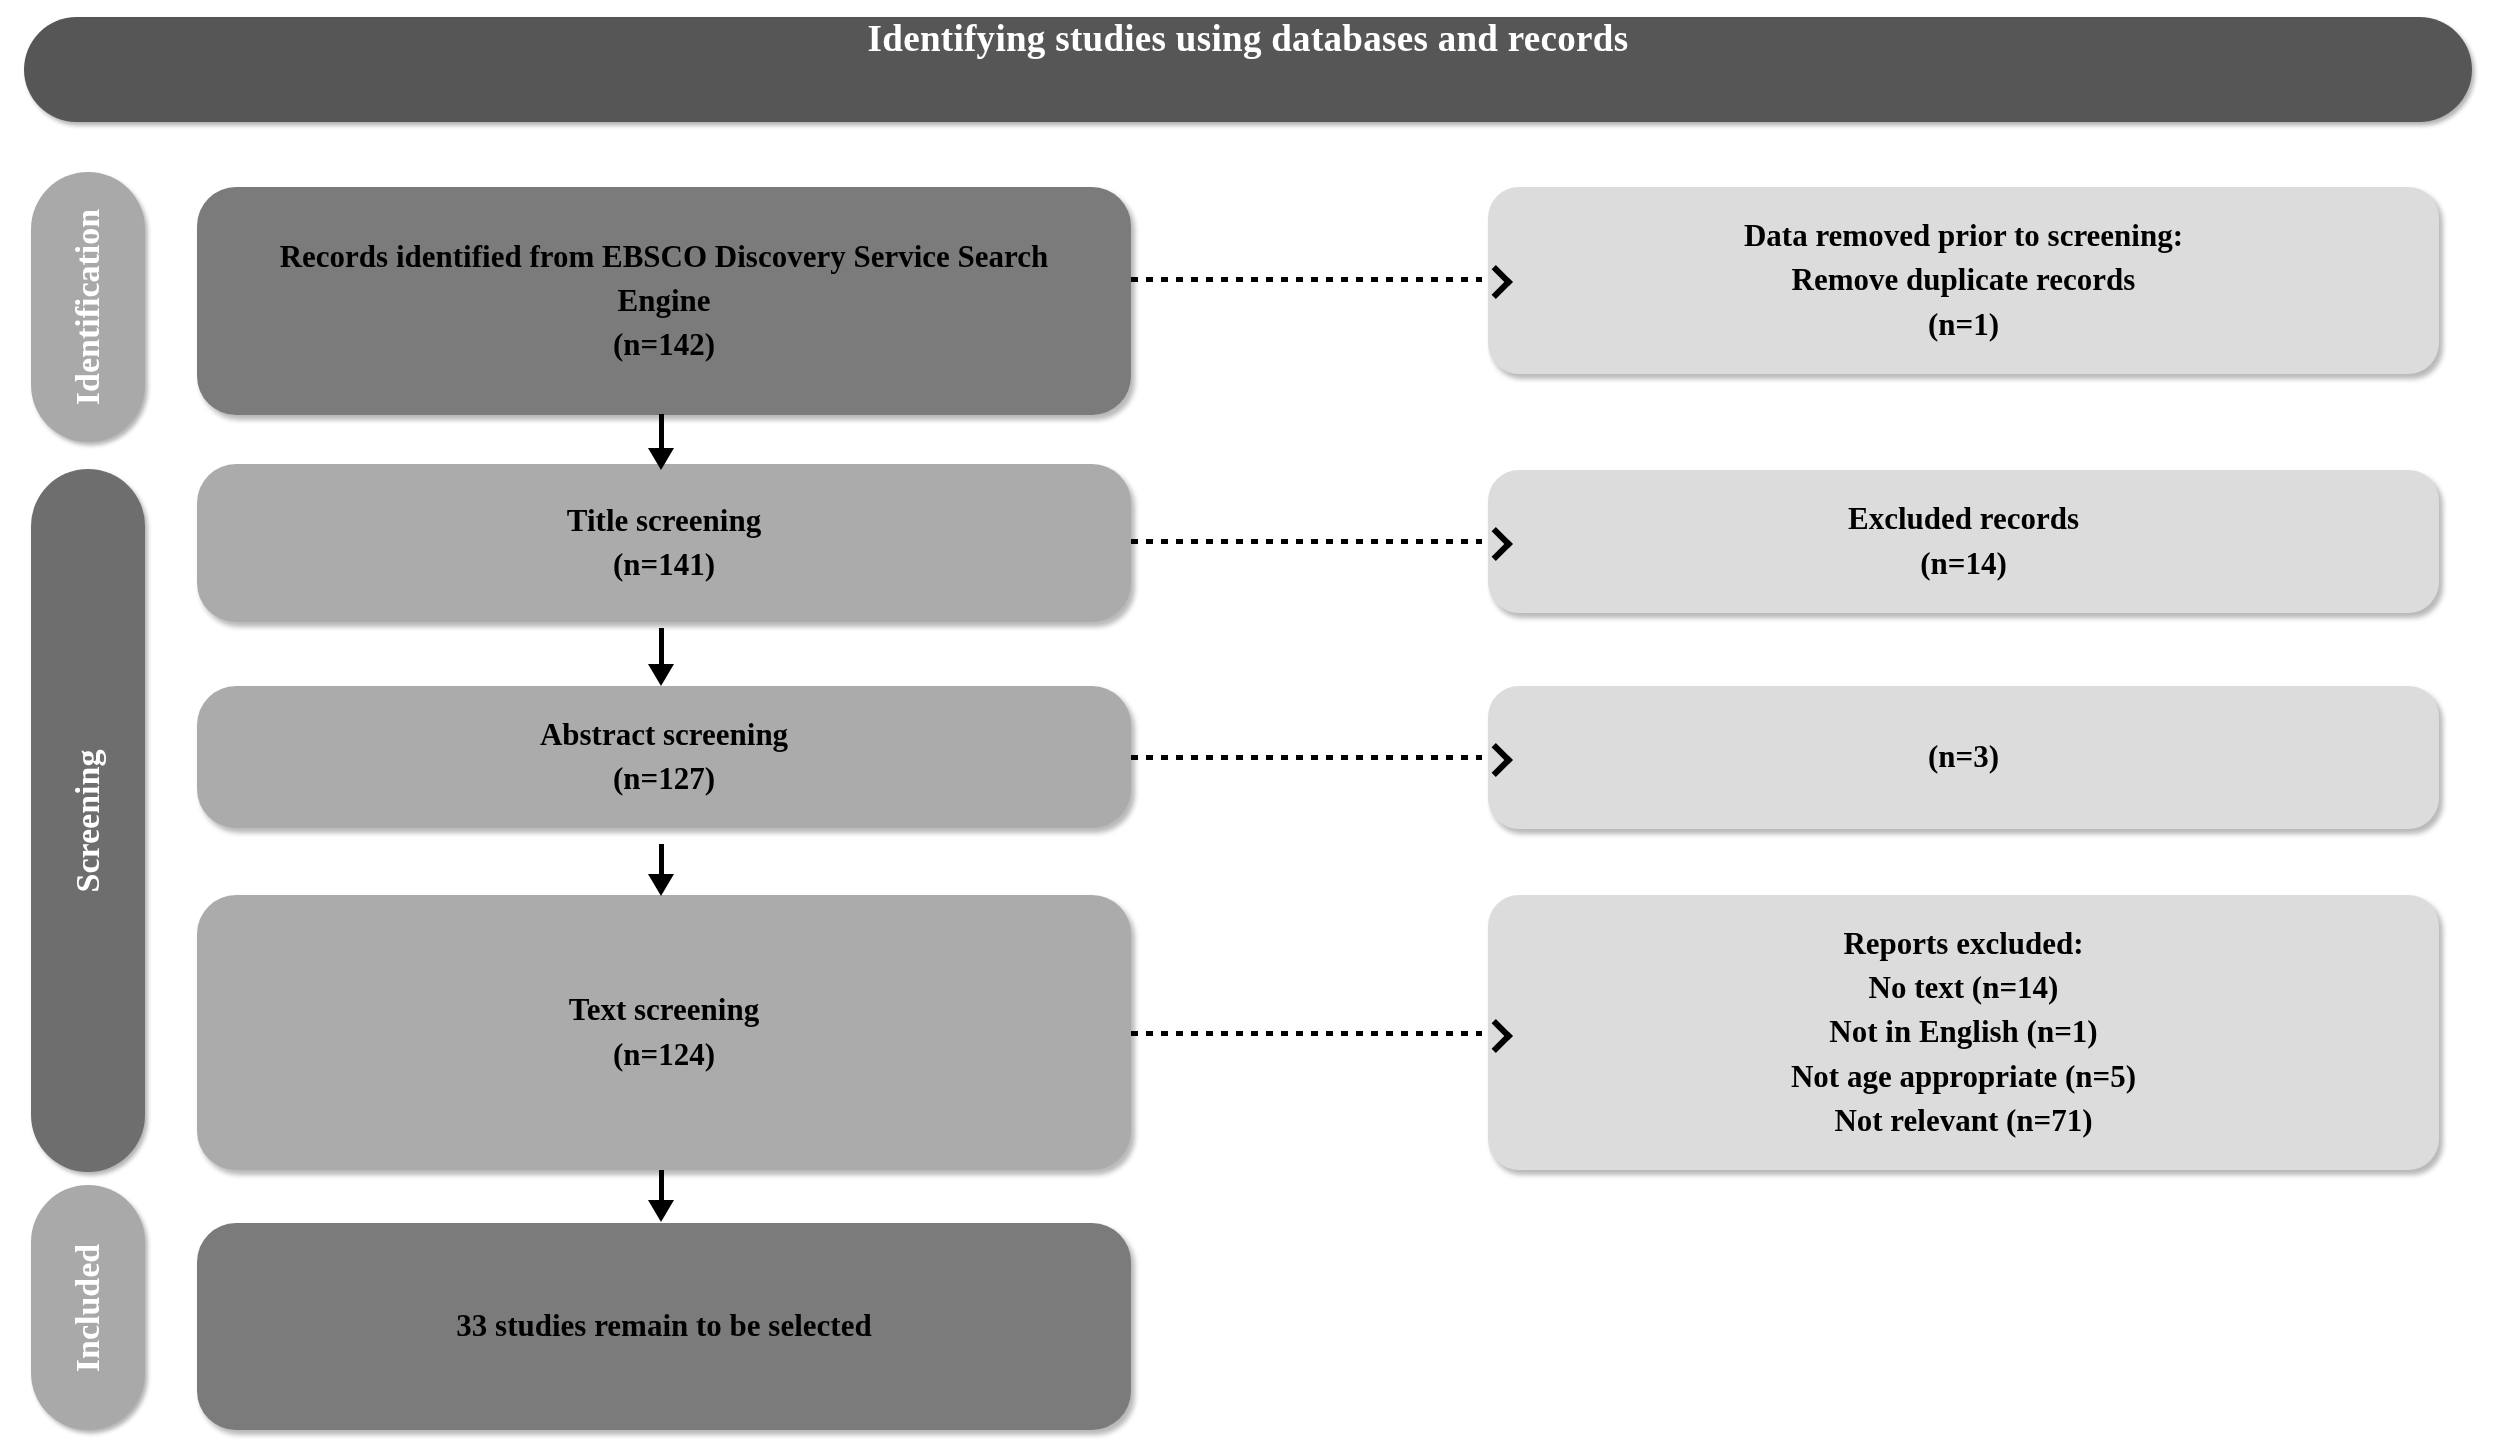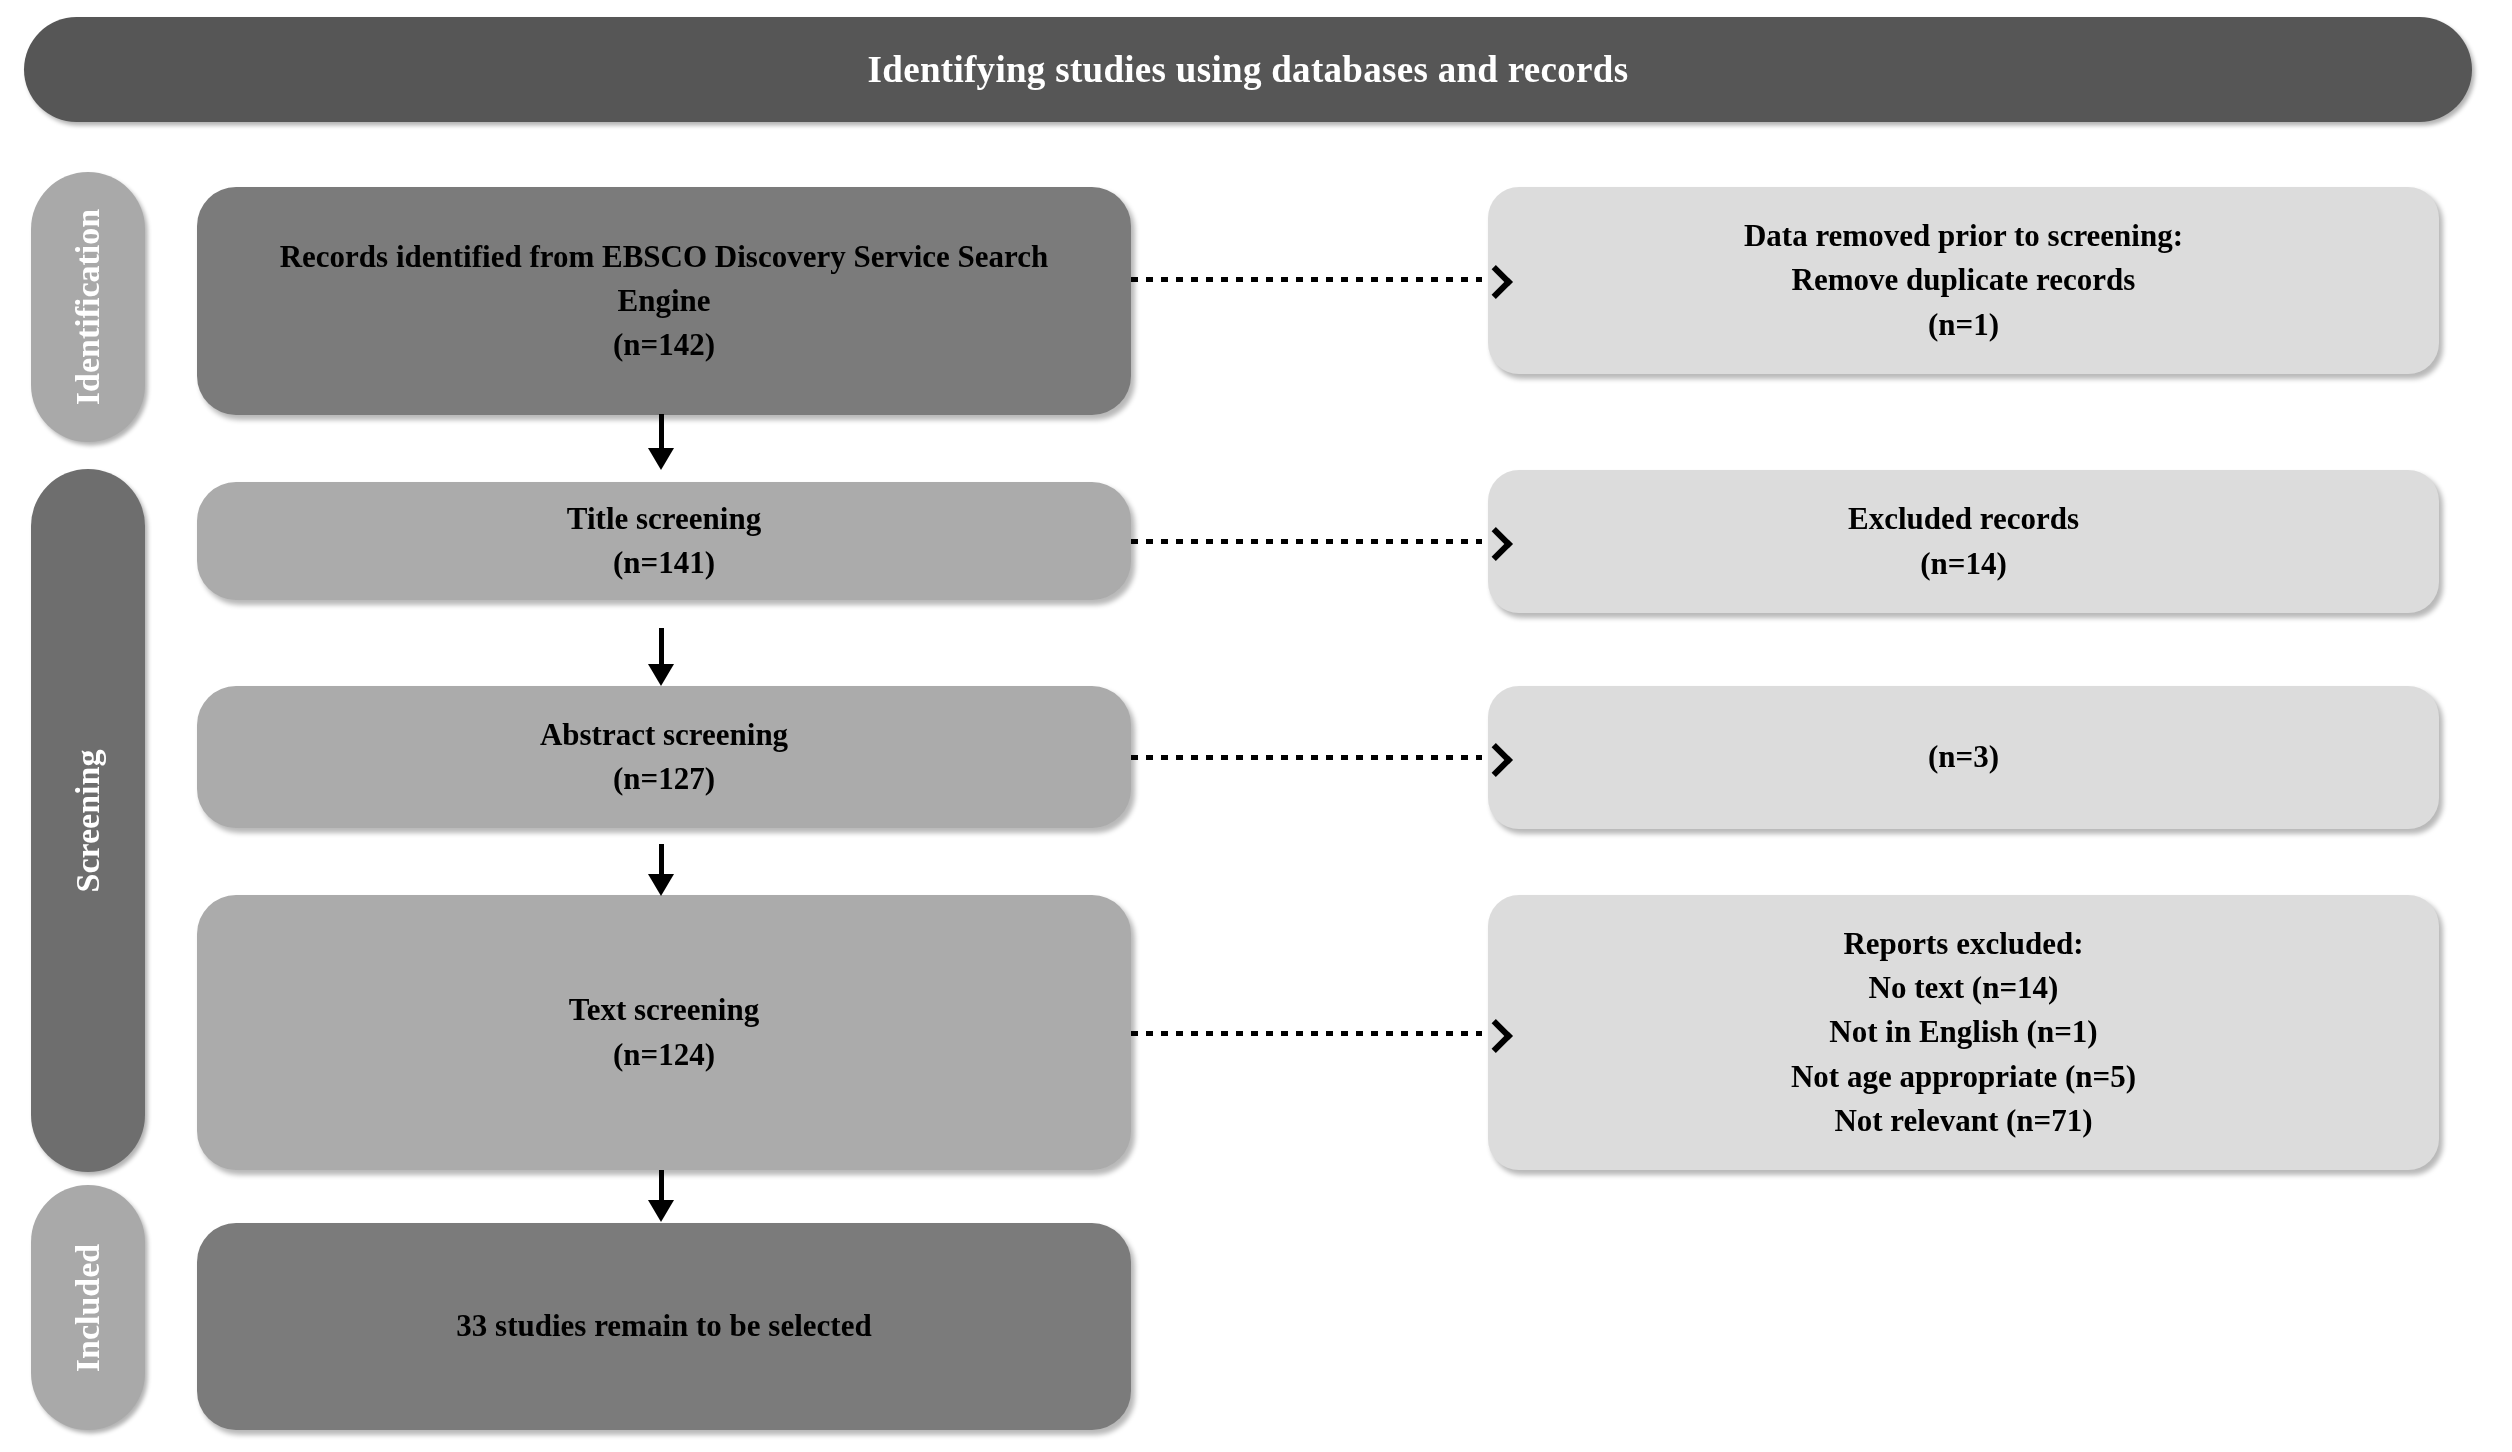--- a/index.html
+++ b/index.html
@@ -11,21 +11,21 @@
     font-family: "Liberation Serif", "DejaVu Serif", serif;
   }
 
   
   #header-banner {
     position: absolute;
     left: 24px; top: 17px;
     width: 2448px; height: 105px;
     background: #565656;
     border-radius: 53px;
-    display: flex; align-items: center; justify-content: center;
+    display: flex; align-items: flex-start; justify-content: center;
     box-shadow: 2.7px 3.4px 4.1px rgba(0,0,0,0.30);
   }
   #header-banner .title {
     color: #ffffff;
     font-size: 37px;
     font-weight: bold;
     letter-spacing: 0.3px;
     text-align: center;
   }
 
@@ -68,21 +68,21 @@
 
   .col-left  { left: 197px;  width: 934px; }
   .col-right { left: 1488px; width: 951px; border-radius: 31px; }
 
   .tone-dark   { background: #7b7b7b; }
   .tone-mid    { background: #ababab; }
   .tone-light  { background: #dcdcdc; }
 
   
   #box-records   { top: 187px;  height: 228px; }
-  #box-title     { top: 482px;  height: 118px; }
+  #box-title     { top: 464px;  height: 158px; }
   #box-abstract  { top: 686px; height: 142px; }
   #box-text      { top: 895px; height: 275px; align-items: center; }
   #box-included  { top: 1223px; height: 207px; }
 
   
   #box-removed   { top: 187px;  height: 187px; }
   #box-excluded  { top: 470px;  height: 143px; }
   #box-noabs     { top: 686px; height: 143px; }
   #box-reports   { top: 895px; height: 275px; }
 

